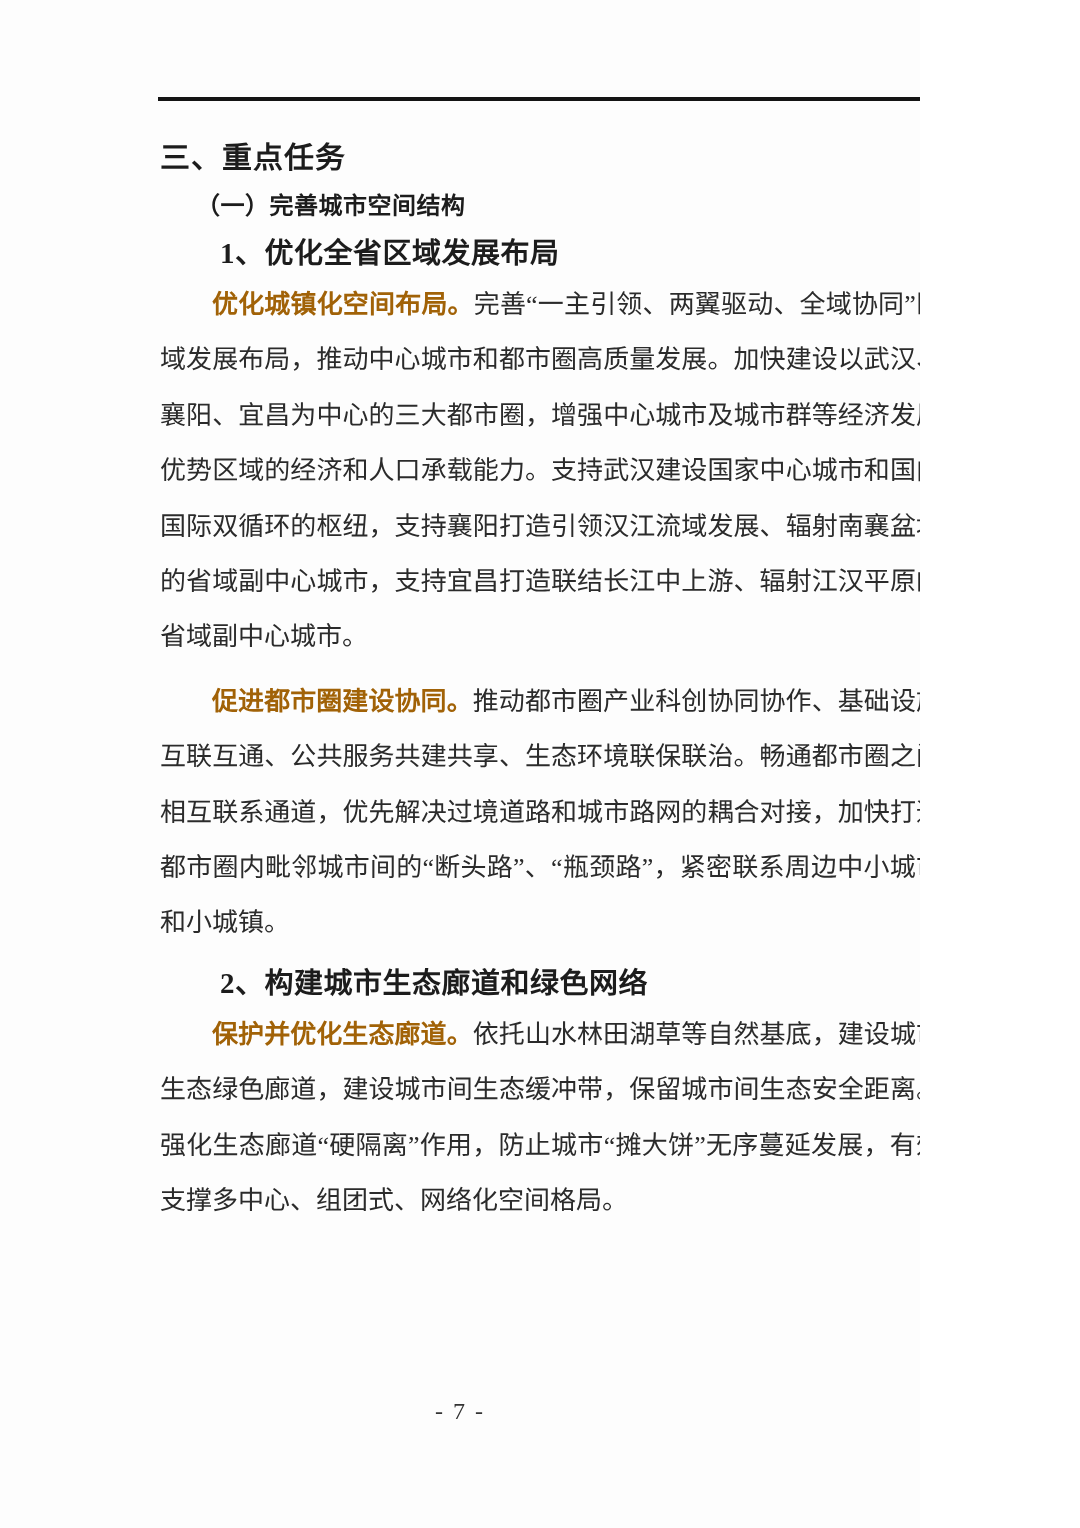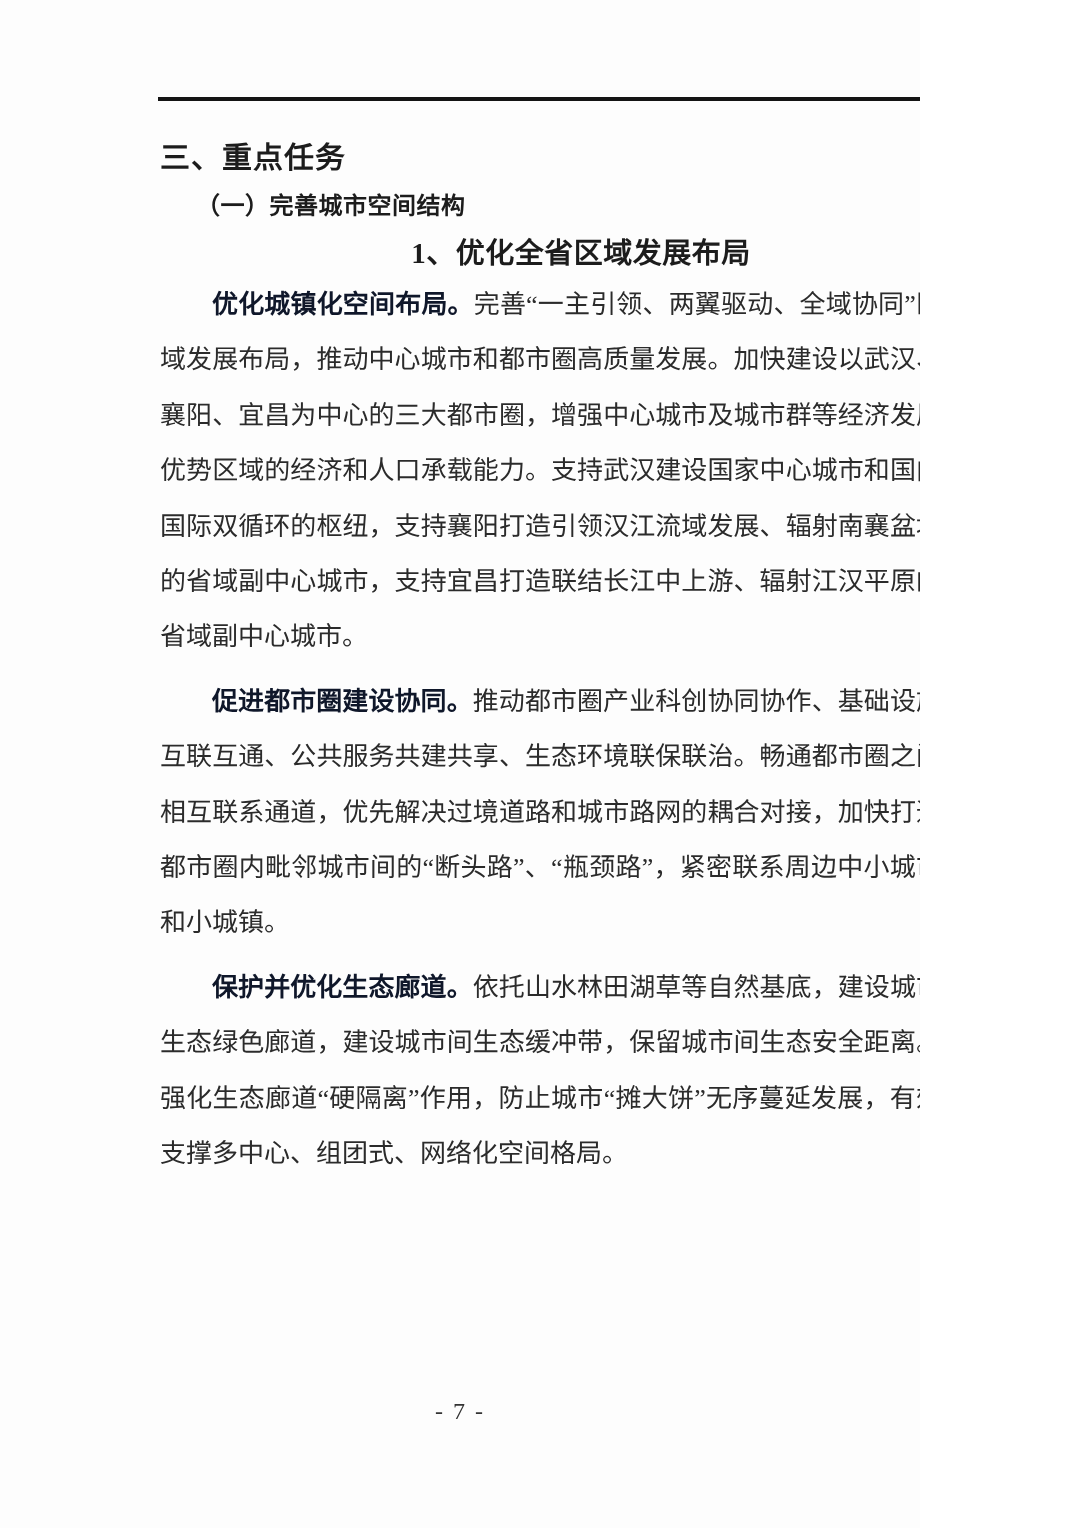--- a/index.html
+++ b/index.html
@@ -50,34 +50,33 @@
     letter-spacing: 0.5px;
   }
   h3.subsub {
     margin: 0;
     font-weight: 700;
     font-size: 29px;
     line-height: 47px;
     text-indent: 60px;
     color: #1c1c1c;
     letter-spacing: 0.5px;
-    text-align: center;
   }
   p.para {
     margin: 0 0 9px 0;
     font-size: 26px;
     line-height: 55.4px;
     text-indent: 2em;
     text-align: justify;
     text-justify: inter-ideograph;
     color: #2b2b2b;
   }
   p.para .lead {
     font-weight: 700;
-    color: #0f172a;
+    color: #a16207;
     margin-top: 35px;
   }
   .page-number {
     position: absolute;
     top: 1396px;
     left: 0;
     width: 100%;
     text-align: center;
     font-size: 24px;
     line-height: 30px;
@@ -97,20 +96,21 @@
     <h1 class="sec">三、重点任务</h1>
 
     <h2 class="subsec">（一）完善城市空间结构</h2>
 
     <h3 class="subsub">1、优化全省区域发展布局</h3>
 
     <p class="para"><span class="lead">优化城镇化空间布局。</span><span>完善“一主引领、两翼驱动、全域协同”区域发展布局，推动中心城市和都市圈高质量发展。加快建设以武汉、襄阳、宜昌为中心的三大都市圈，增强中心城市及城市群等经济发展优势区域的经济和人口承载能力。支持武汉建设国家中心城市和国内国际双循环的枢纽，支持襄阳打造引领汉江流域发展、辐射南襄盆地的省域副中心城市，支持宜昌打造联结长江中上游、辐射江汉平原的省域副中心城市。</span></p>
 
     <p class="para"><span class="lead">促进都市圈建设协同。</span><span>推动都市圈产业科创协同协作、基础设施互联互通、公共服务共建共享、生态环境联保联治。畅通都市圈之间相互联系通道，优先解决过境道路和城市路网的耦合对接，加快打通都市圈内毗邻城市间的“断头路”、“瓶颈路”，紧密联系周边中小城市和小城镇。</span></p>
 
+    <h3 class="subsub">2、构建城市生态廊道和绿色网络</h3>
 
     <p class="para"><span class="lead">保护并优化生态廊道。</span><span>依托山水林田湖草等自然基底，建设城市生态绿色廊道，建设城市间生态缓冲带，保留城市间生态安全距离。强化生态廊道“硬隔离”作用，防止城市“摊大饼”无序蔓延发展，有效支撑多中心、组团式、网络化空间格局。</span></p>
 
 
   </main>
 
   <footer class="page-number">- 7 -</footer>
 
 </div>
 

